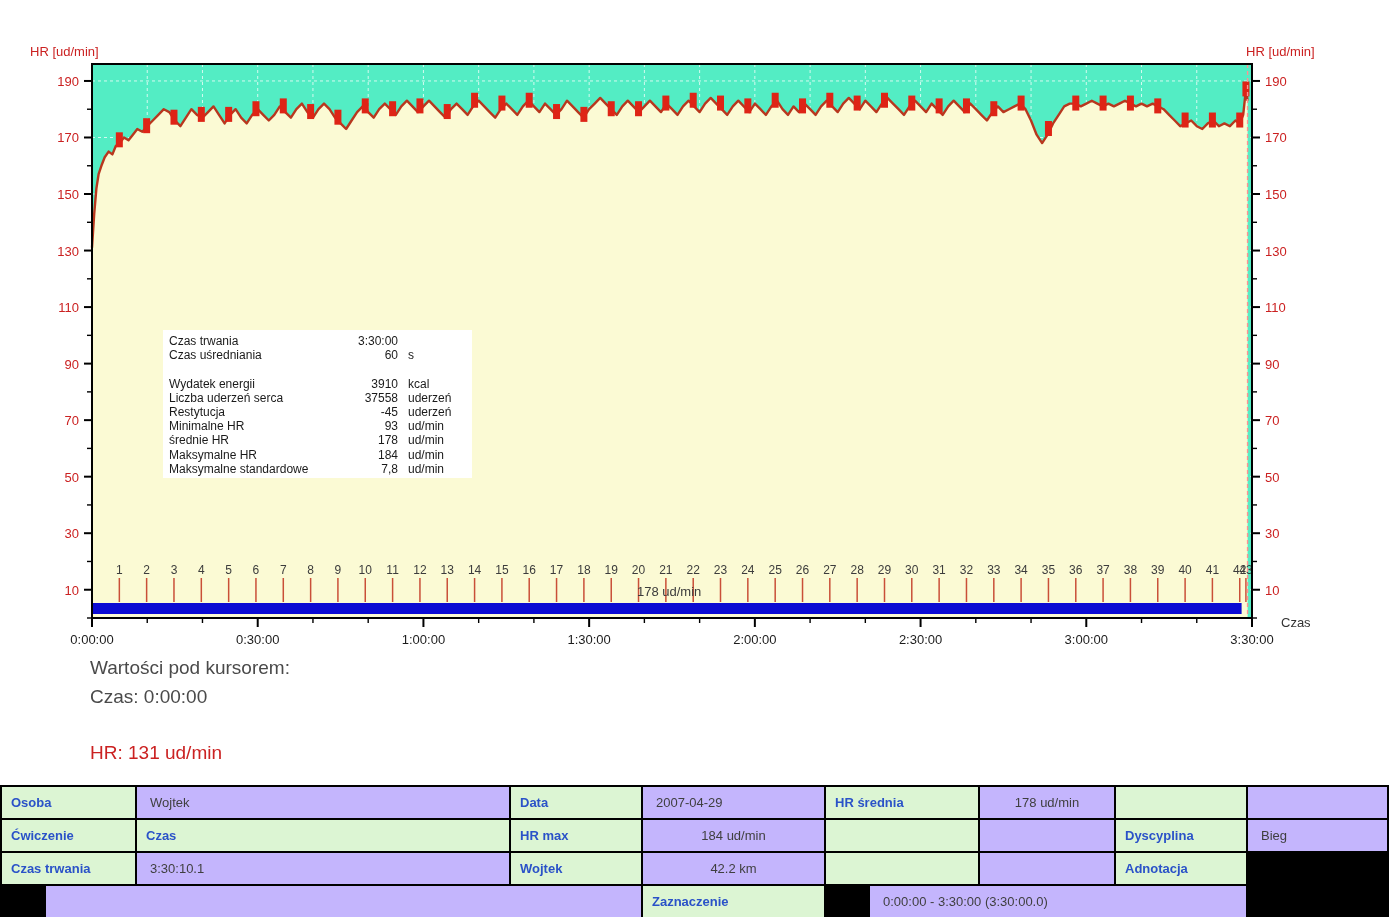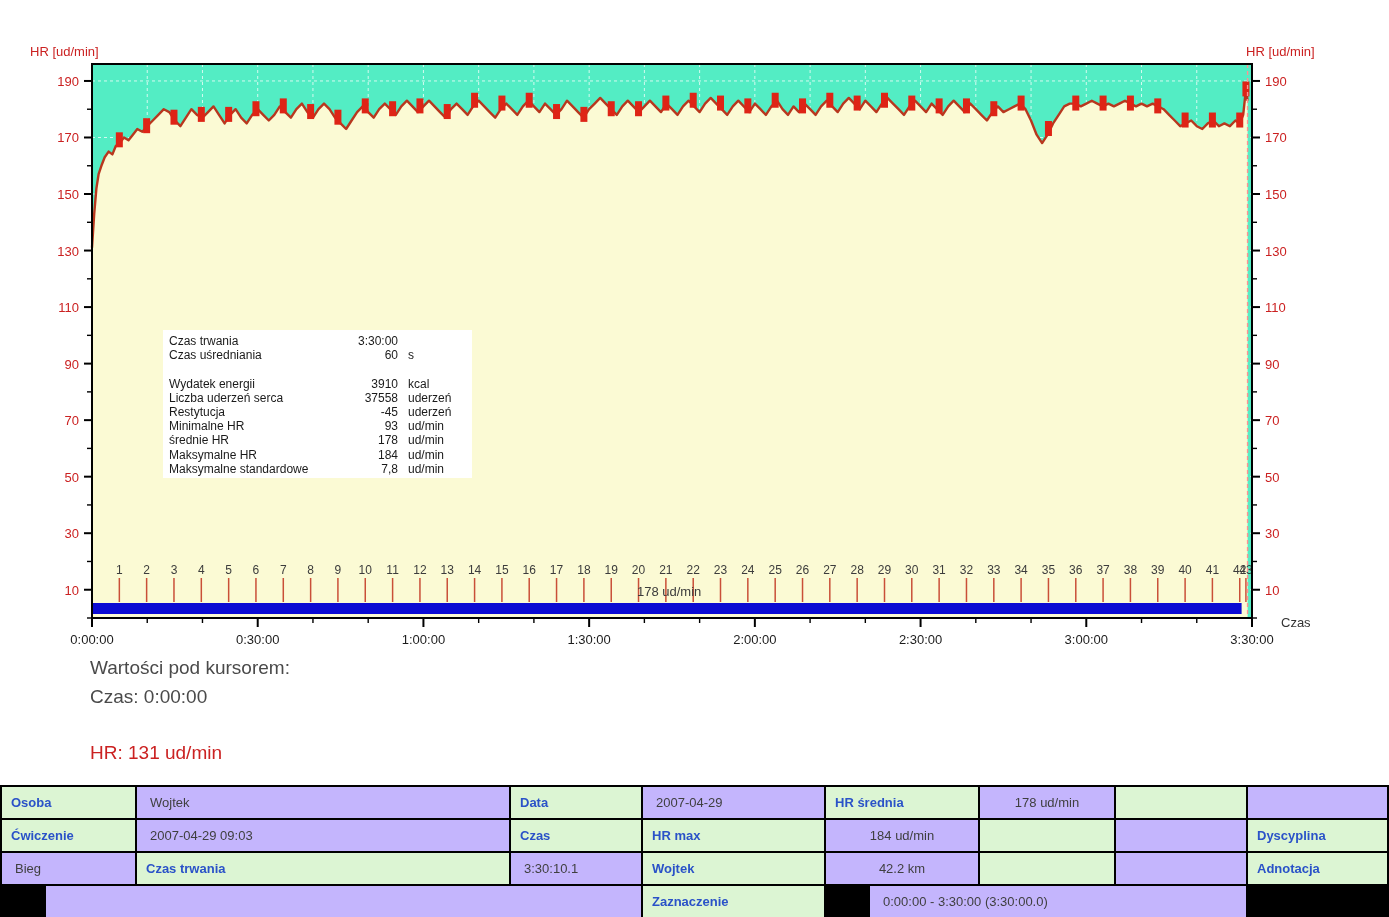--- a/index.html
+++ b/index.html
@@ -377,21 +377,20 @@
   <div class="cell g">Osoba</div>
   <div class="cell y">Wojtek</div>
   <div class="cell g">Data</div>
   <div class="cell y">2007-04-29</div>
   <div class="cell g">HR średnia</div>
   <div class="cell y center">178 ud/min</div>
   <div class="cell g"></div>
   <div class="cell y"></div>
 
   <div class="cell g">Ćwiczenie</div>
-  <div class="cell y">2007-04-29 09:03</div>
   <div class="cell g">Czas</div>
   <div class="cell g">HR max</div>
   <div class="cell y center">184 ud/min</div>
   <div class="cell g"></div>
   <div class="cell y"></div>
 
   <div class="cell g">Dyscyplina</div>
   <div class="cell y">Bieg</div>
   <div class="cell g">Czas trwania</div>
   <div class="cell y">3:30:10.1</div>

